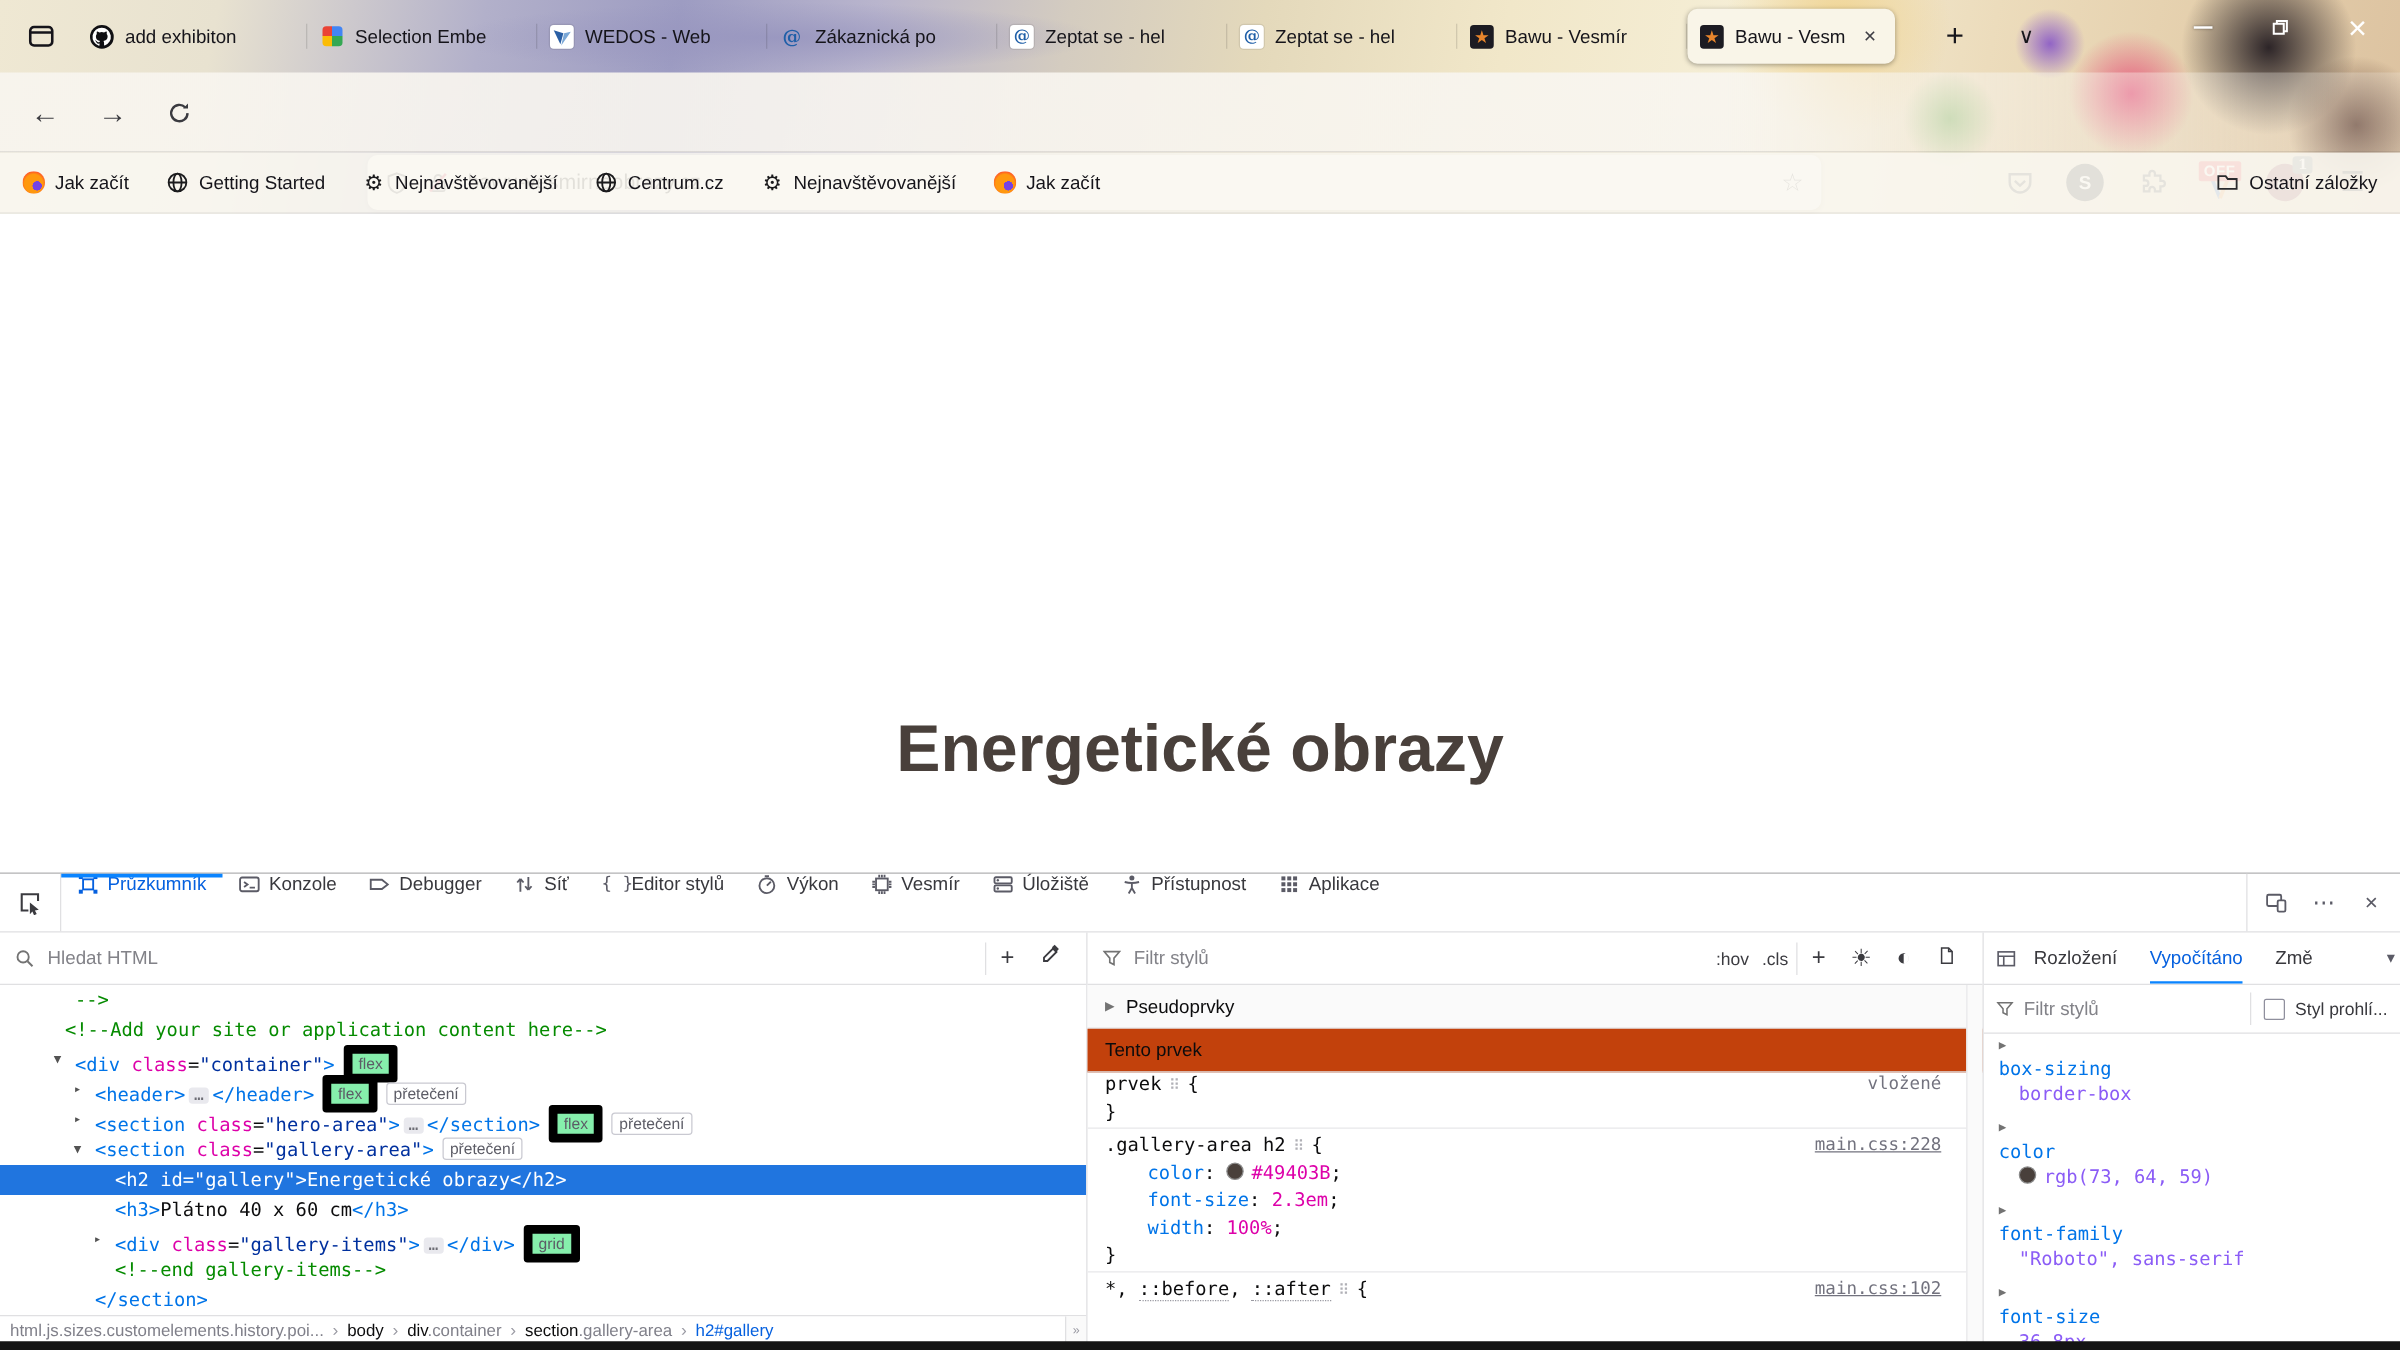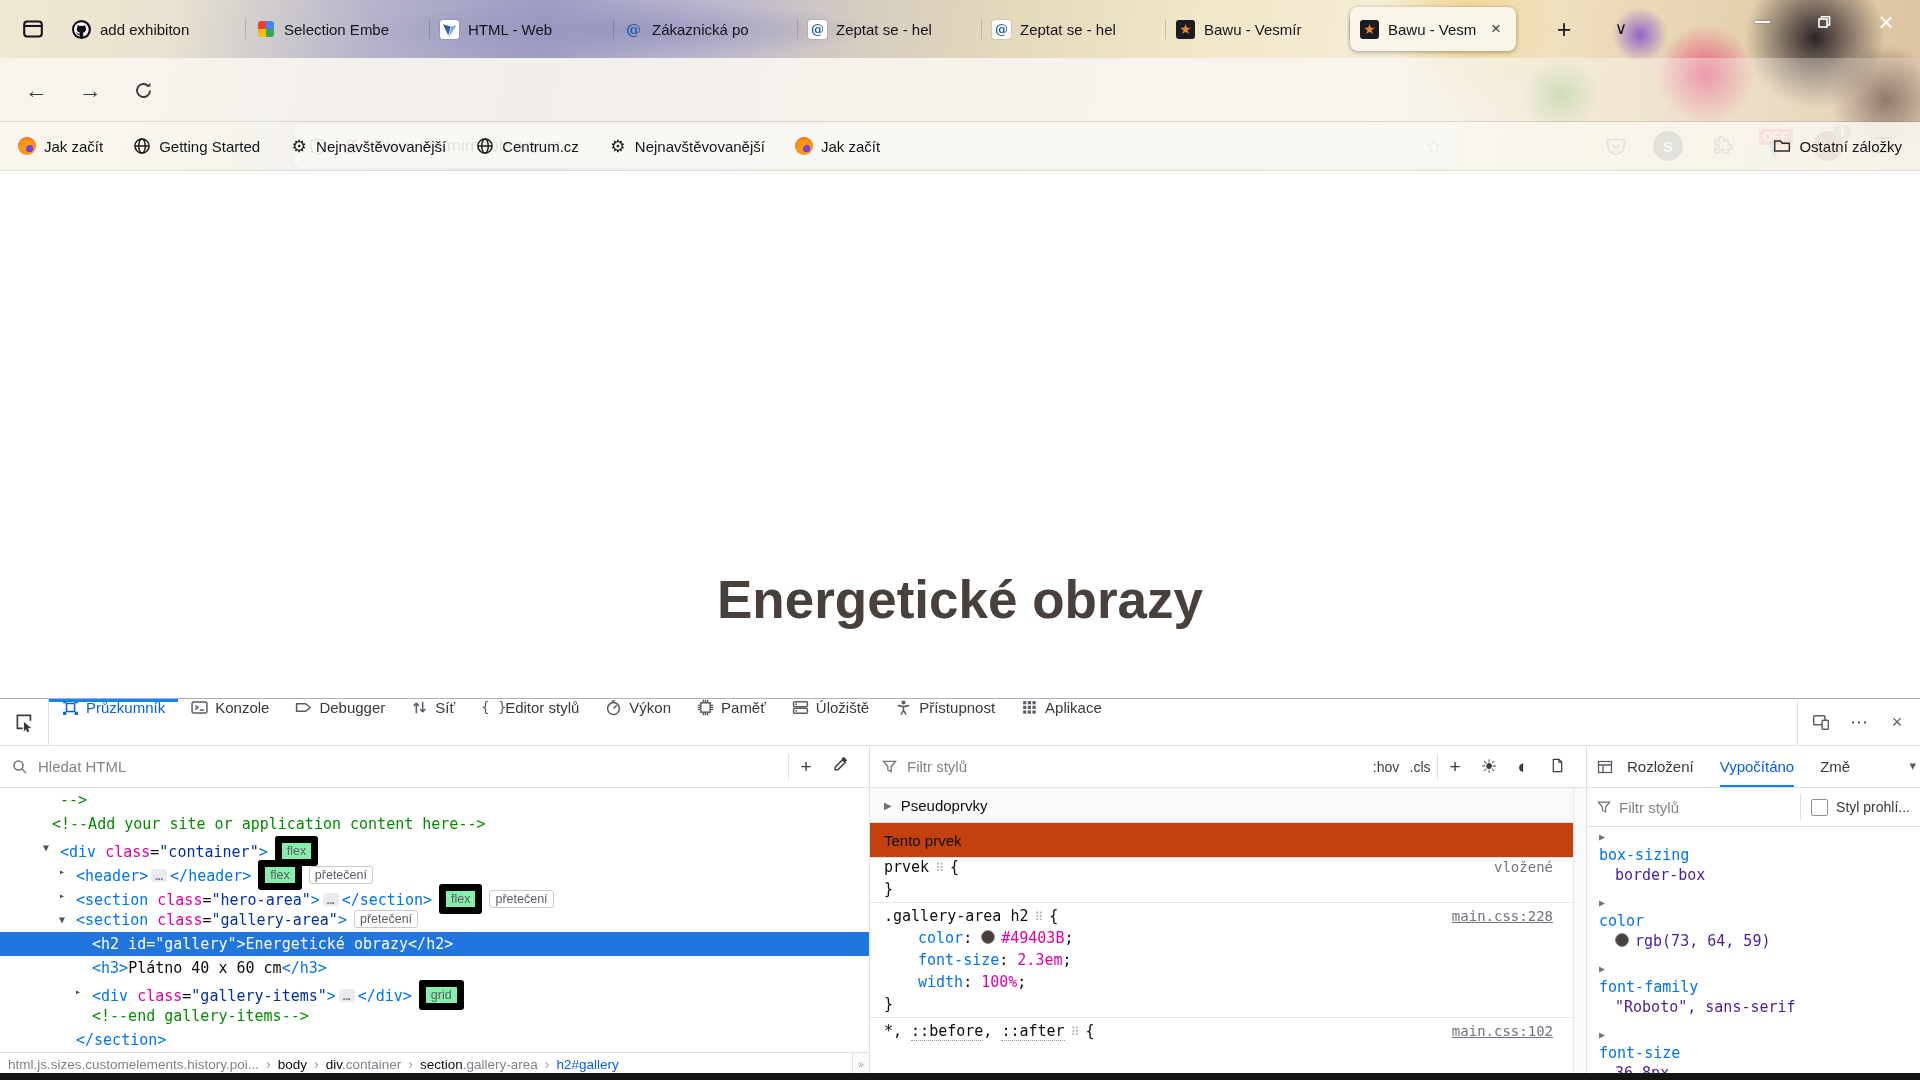--- a/index.html
+++ b/index.html
@@ -143,21 +143,21 @@
   .cptab.active::after{content:"";position:absolute;left:0;bottom:0;height:2.5px;width:100%;background:#0a84ff;}
   .cpchev{position:absolute;right:4px;top:12px;color:#5b5b66;font-size:13px;}
   #cp-filter{height:39px;border-bottom:1px solid #e0e0e2;box-sizing:border-box;display:flex;align-items:center;padding:0 10px;}
   .cbx{width:15px;height:15px;border:1.5px solid #8f8f9d;border-radius:2px;background:#fff;flex:none;margin:0 8px 0 10px;}
   .cbxlab{font-size:14px;color:#38383d;white-space:nowrap;overflow:hidden;}
   #cp-props{position:absolute;left:0;top:81px;width:322px;bottom:0;overflow:hidden;
     font-family:"DejaVu Sans Mono",monospace;font-size:15px;}
   .cprop{padding:2px 0 8px 12px;}
   .cprop .arr{display:block;font-size:10px;color:#737373;height:16px;line-height:16px;}
   .cprop .nm{display:block;color:#0074e8;height:20px;line-height:20px;}
-  .cprop .vl{display:block;color:#4c1d95;height:20px;line-height:20px;padding-left:16px;white-space:nowrap;}
+  .cprop .vl{display:block;color:#8b5cf6;height:20px;line-height:20px;padding-left:16px;white-space:nowrap;}
   #bottomstrip{position:absolute;left:0;top:1073px;width:1920px;height:7px;background:#141414;}
   svg{display:block;}
 </style>
 </head>
 <body>
 
 <div id="screen">
 
   <div id="chrome">
     <div id="tabbar">
@@ -182,21 +182,21 @@
             </span>
             <span class="ttl">Selection Embe</span>
           </div>
           <div class="tab">
             <span class="fv wbox">
               <svg viewBox="0 0 16 16">
                 <path d="M2.5 3.5l6.5 2-2 7.5z" fill="#2a5fa5"></path>
                 <path d="M9.5 5.5l4.5-1-6.5 9.5z" fill="#7aa7d6"></path>
               </svg>
             </span>
-            <span class="ttl">HTML - Web</span>
+            <span class="ttl">WEDOS - Web</span>
           </div>
           <div class="tab">
             <span class="fv">
               <span class="atg">@</span>
             </span>
             <span class="ttl">Zákaznická po</span>
           </div>
           <div class="tab">
             <span class="fv wbox">
               <span class="atg" style="font-size:13px">@</span>
@@ -412,21 +412,21 @@
             </span>
             <span>Výkon</span>
           </div>
           <div class="dtab">
             <span class="ic">
               <svg viewBox="0 0 16 16" width="17" height="17">
                 <rect x="3.6" y="3.6" width="8.8" height="8.8" fill="none" stroke="#5b5b66" stroke-width="1.4"></rect>
                 <path d="M6 .8v2M8 .8v2M10 .8v2M6 13.2v2M8 13.2v2M10 13.2v2M.8 6h2M.8 8h2M.8 10h2M13.2 6h2M13.2 8h2M13.2 10h2" fill="none" stroke="#5b5b66" stroke-width="1.4"></path>
               </svg>
             </span>
-            <span>Paměť</span>
+            <span>Vesmír</span>
           </div>
           <div class="dtab">
             <span class="ic">
               <svg viewBox="0 0 16 16" width="17" height="17">
                 <rect x="1.5" y="2.6" width="13" height="4.6" rx="1" fill="none" stroke="#5b5b66" stroke-width="1.4"></rect>
                 <rect x="1.5" y="8.8" width="13" height="4.6" rx="1" fill="none" stroke="#5b5b66" stroke-width="1.4"></rect>
                 <circle cx="4" cy="4.9" r=".9" fill="#5b5b66"></circle>
                 <circle cx="4" cy="11.1" r=".9" fill="#5b5b66"></circle>
               </svg>
             </span>

